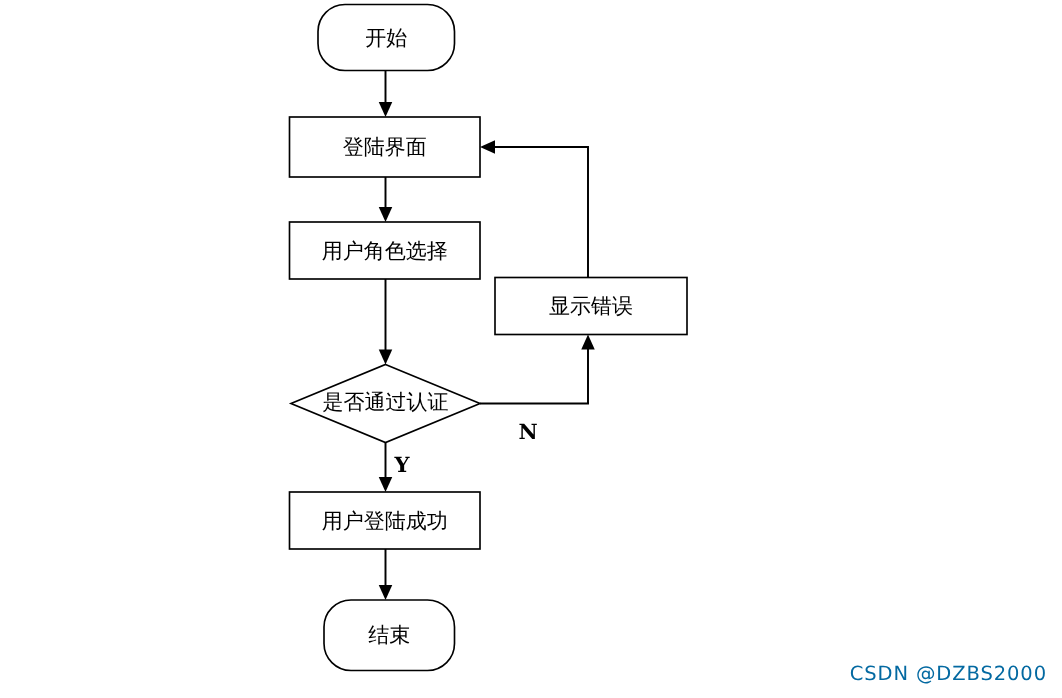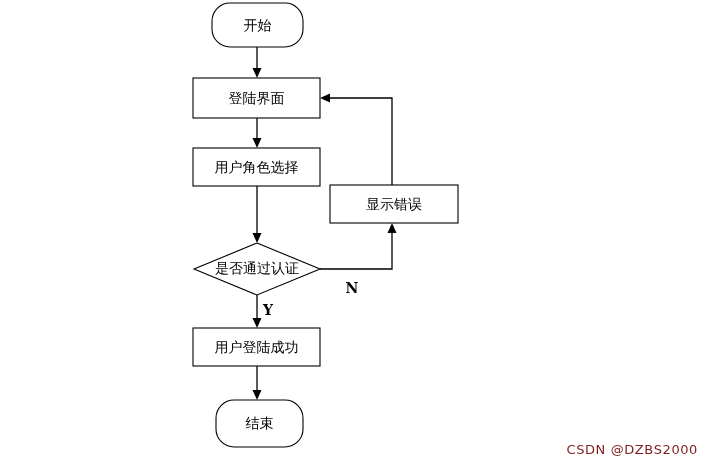--- a/index.html
+++ b/index.html
@@ -50,21 +50,21 @@
   }
   .arrow-head {
     fill: #000000;
   }
   .watermark {
     position: absolute;
     right: 10px;
     bottom: 8px;
     font-family: "DejaVu Sans", "Liberation Sans", sans-serif;
     font-size: 13px;
-    color: #7f1d1d;
+    color: #0369a1;
     letter-spacing: 0.6px;
     user-select: none;
     white-space: nowrap;
   }
 </style>
 </head>
 <body>
 
 <div id="flow-root">
   <svg width="708" height="465" viewBox="0 0 708 465">

